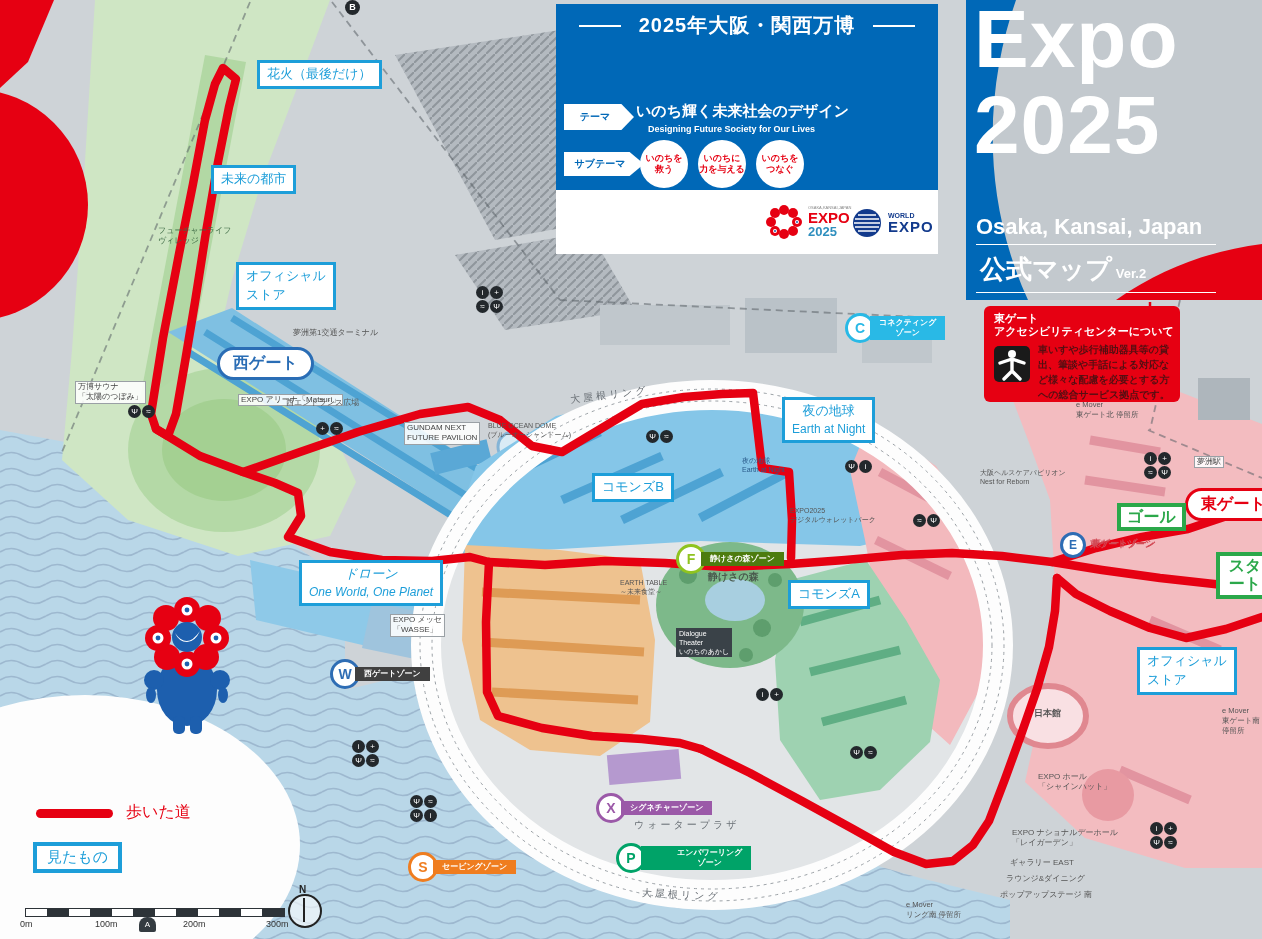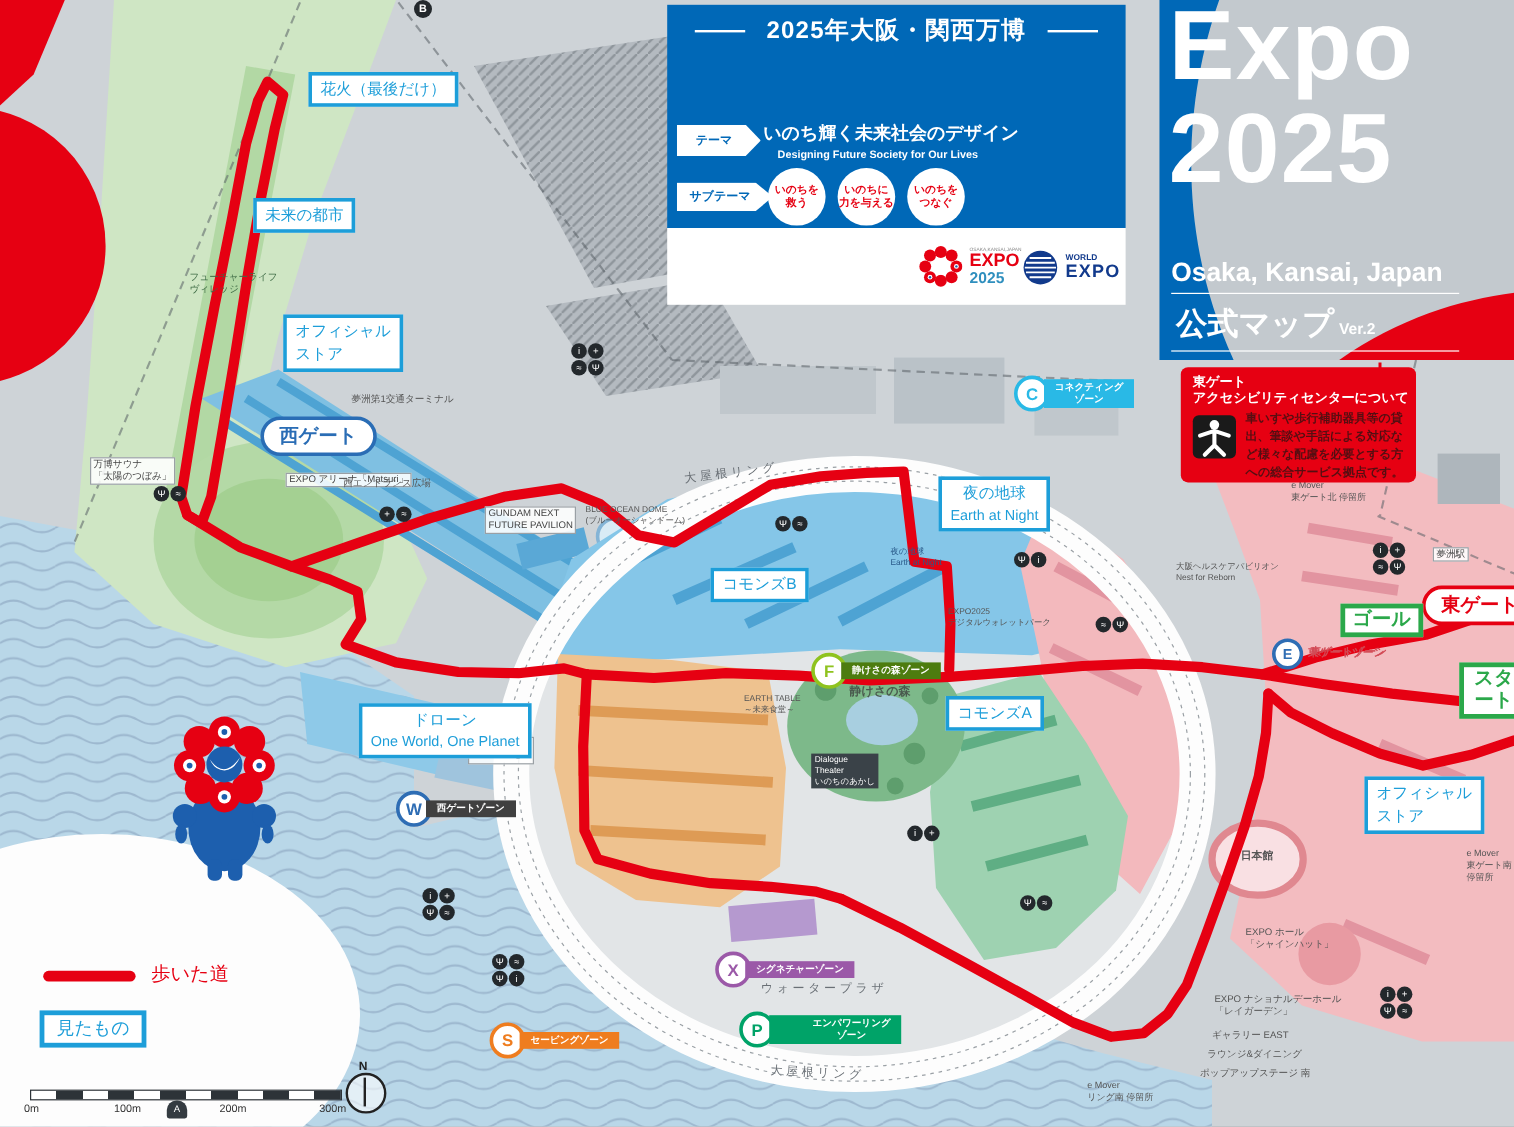--- a/index.html
+++ b/index.html
@@ -316,21 +316,21 @@
     <div class="l1">オフィシャル</div>
     <div class="l1">ストア</div>
   </div>
   <div class="ann" style="left:592px;top:473px;">
     <div class="l1">コモンズB</div>
   </div>
   <div class="ann" style="left:782px;top:397px;">
     <div class="l1">夜の地球</div>
     <div class="l2">Earth at Night</div>
   </div>
-  <div class="ann" style="left:299px;top:586px;">
+  <div class="ann" style="left:299px;top:560px;font-style:italic;">
     <div class="l1">ドローン</div>
     <div class="l2">One World, One Planet</div>
   </div>
   <div class="ann" style="left:788px;top:580px;">
     <div class="l1">コモンズA</div>
   </div>
   <div class="ann" style="left:1137px;top:647px;text-align:left;">
     <div class="l1">オフィシャル</div>
     <div class="l1">ストア</div>
   </div>

